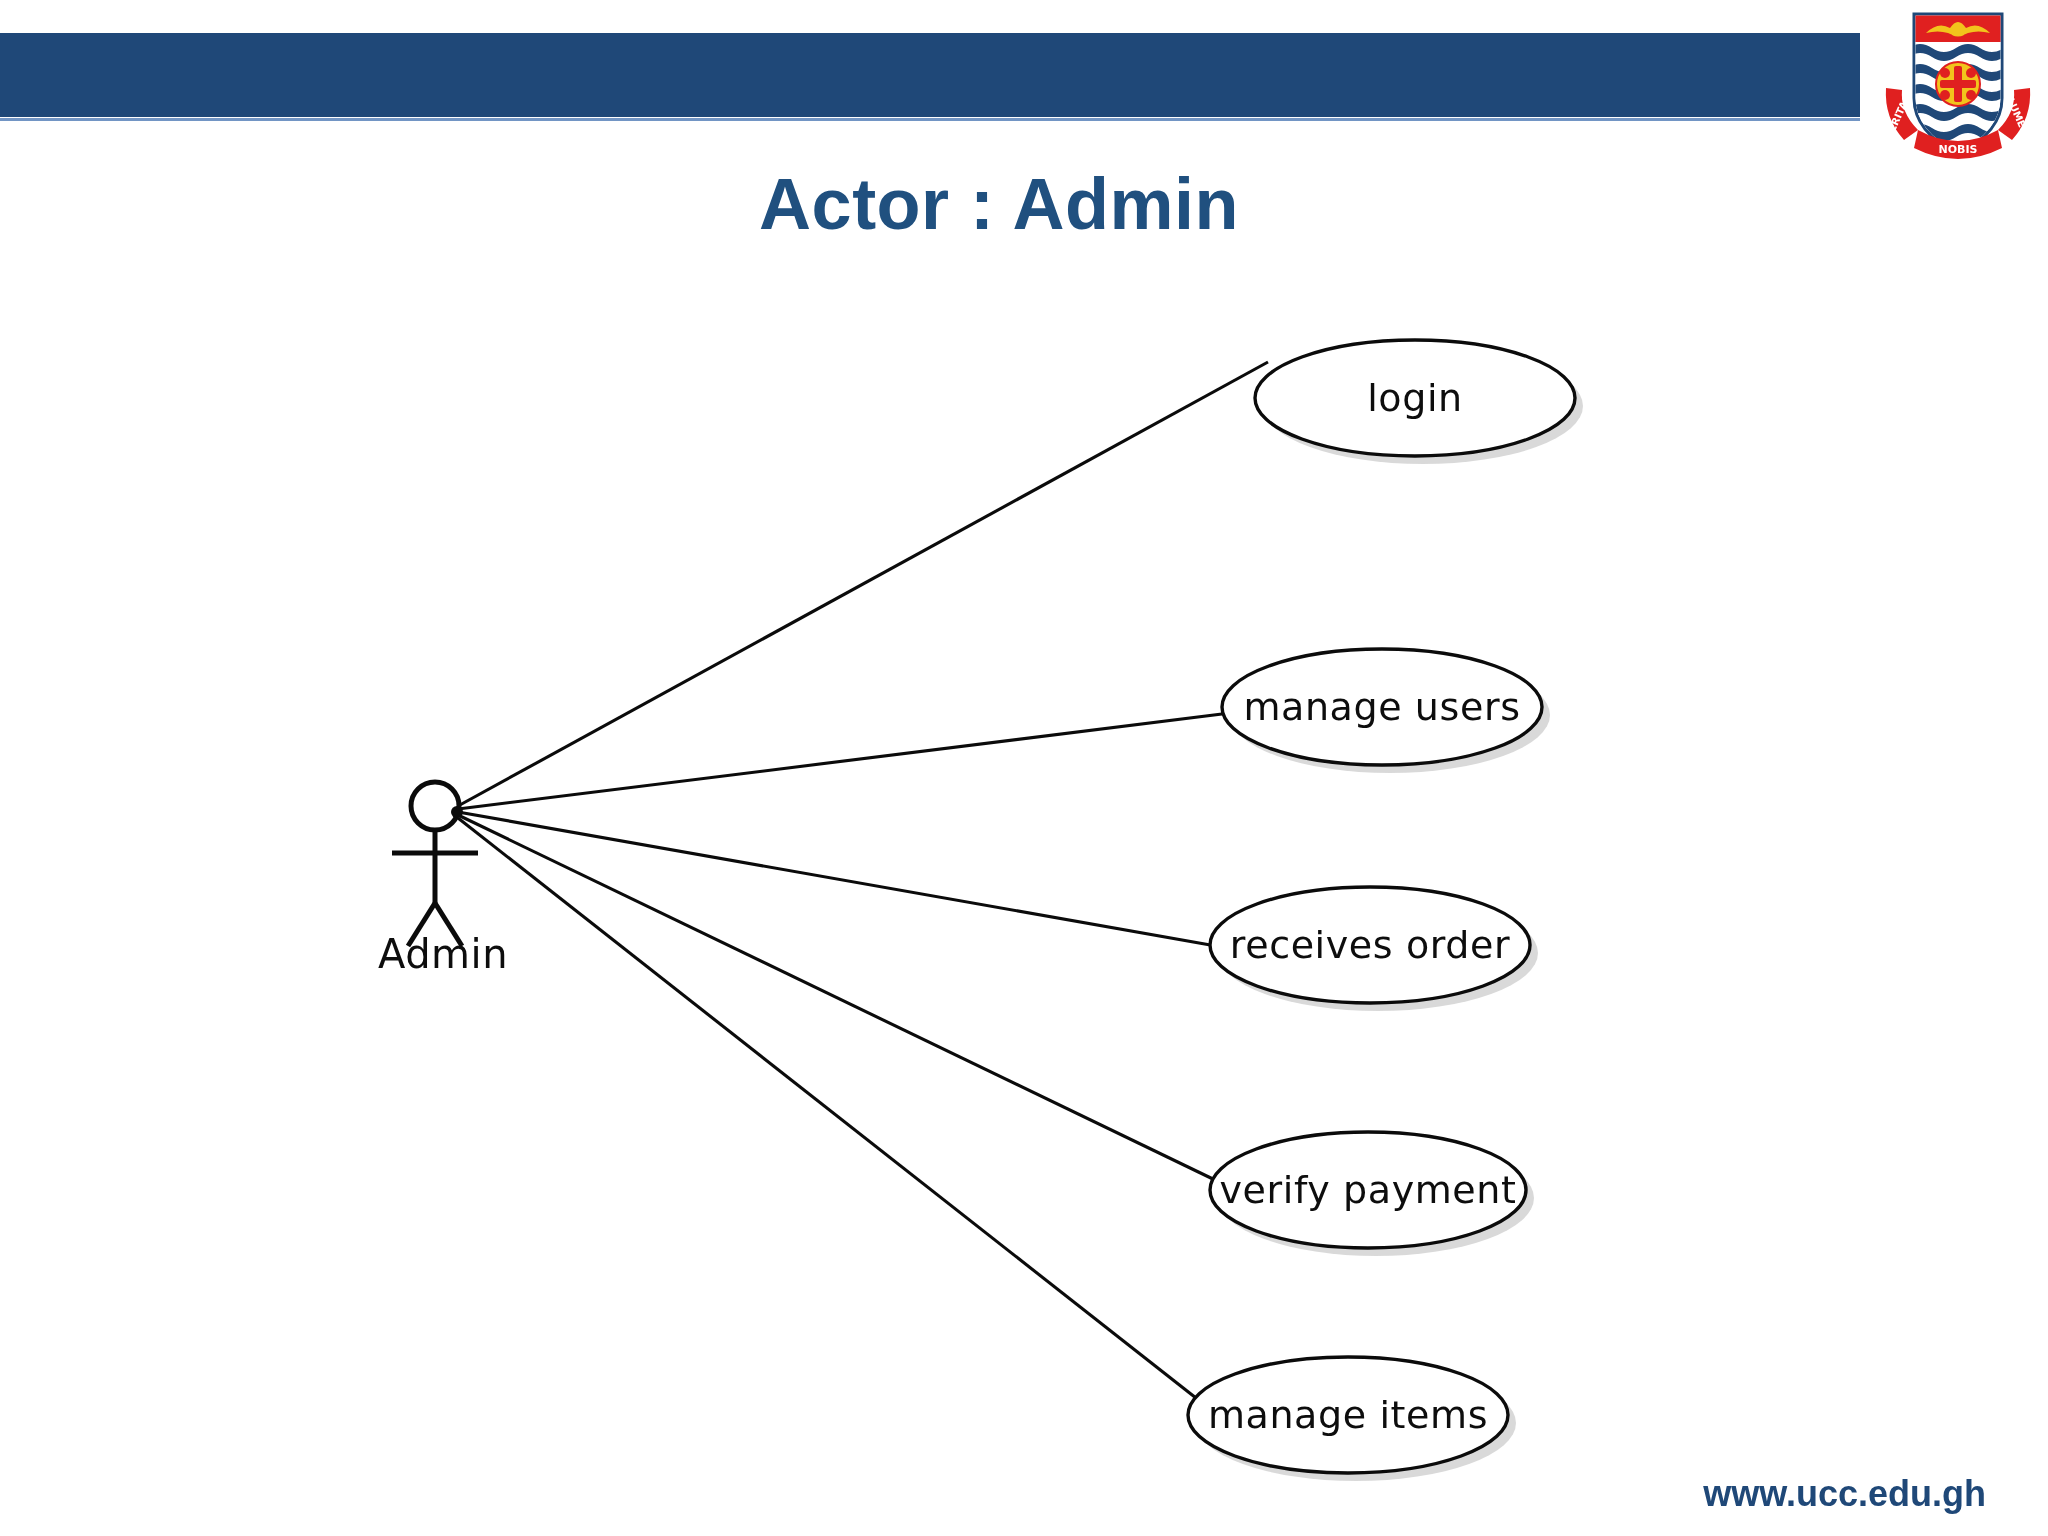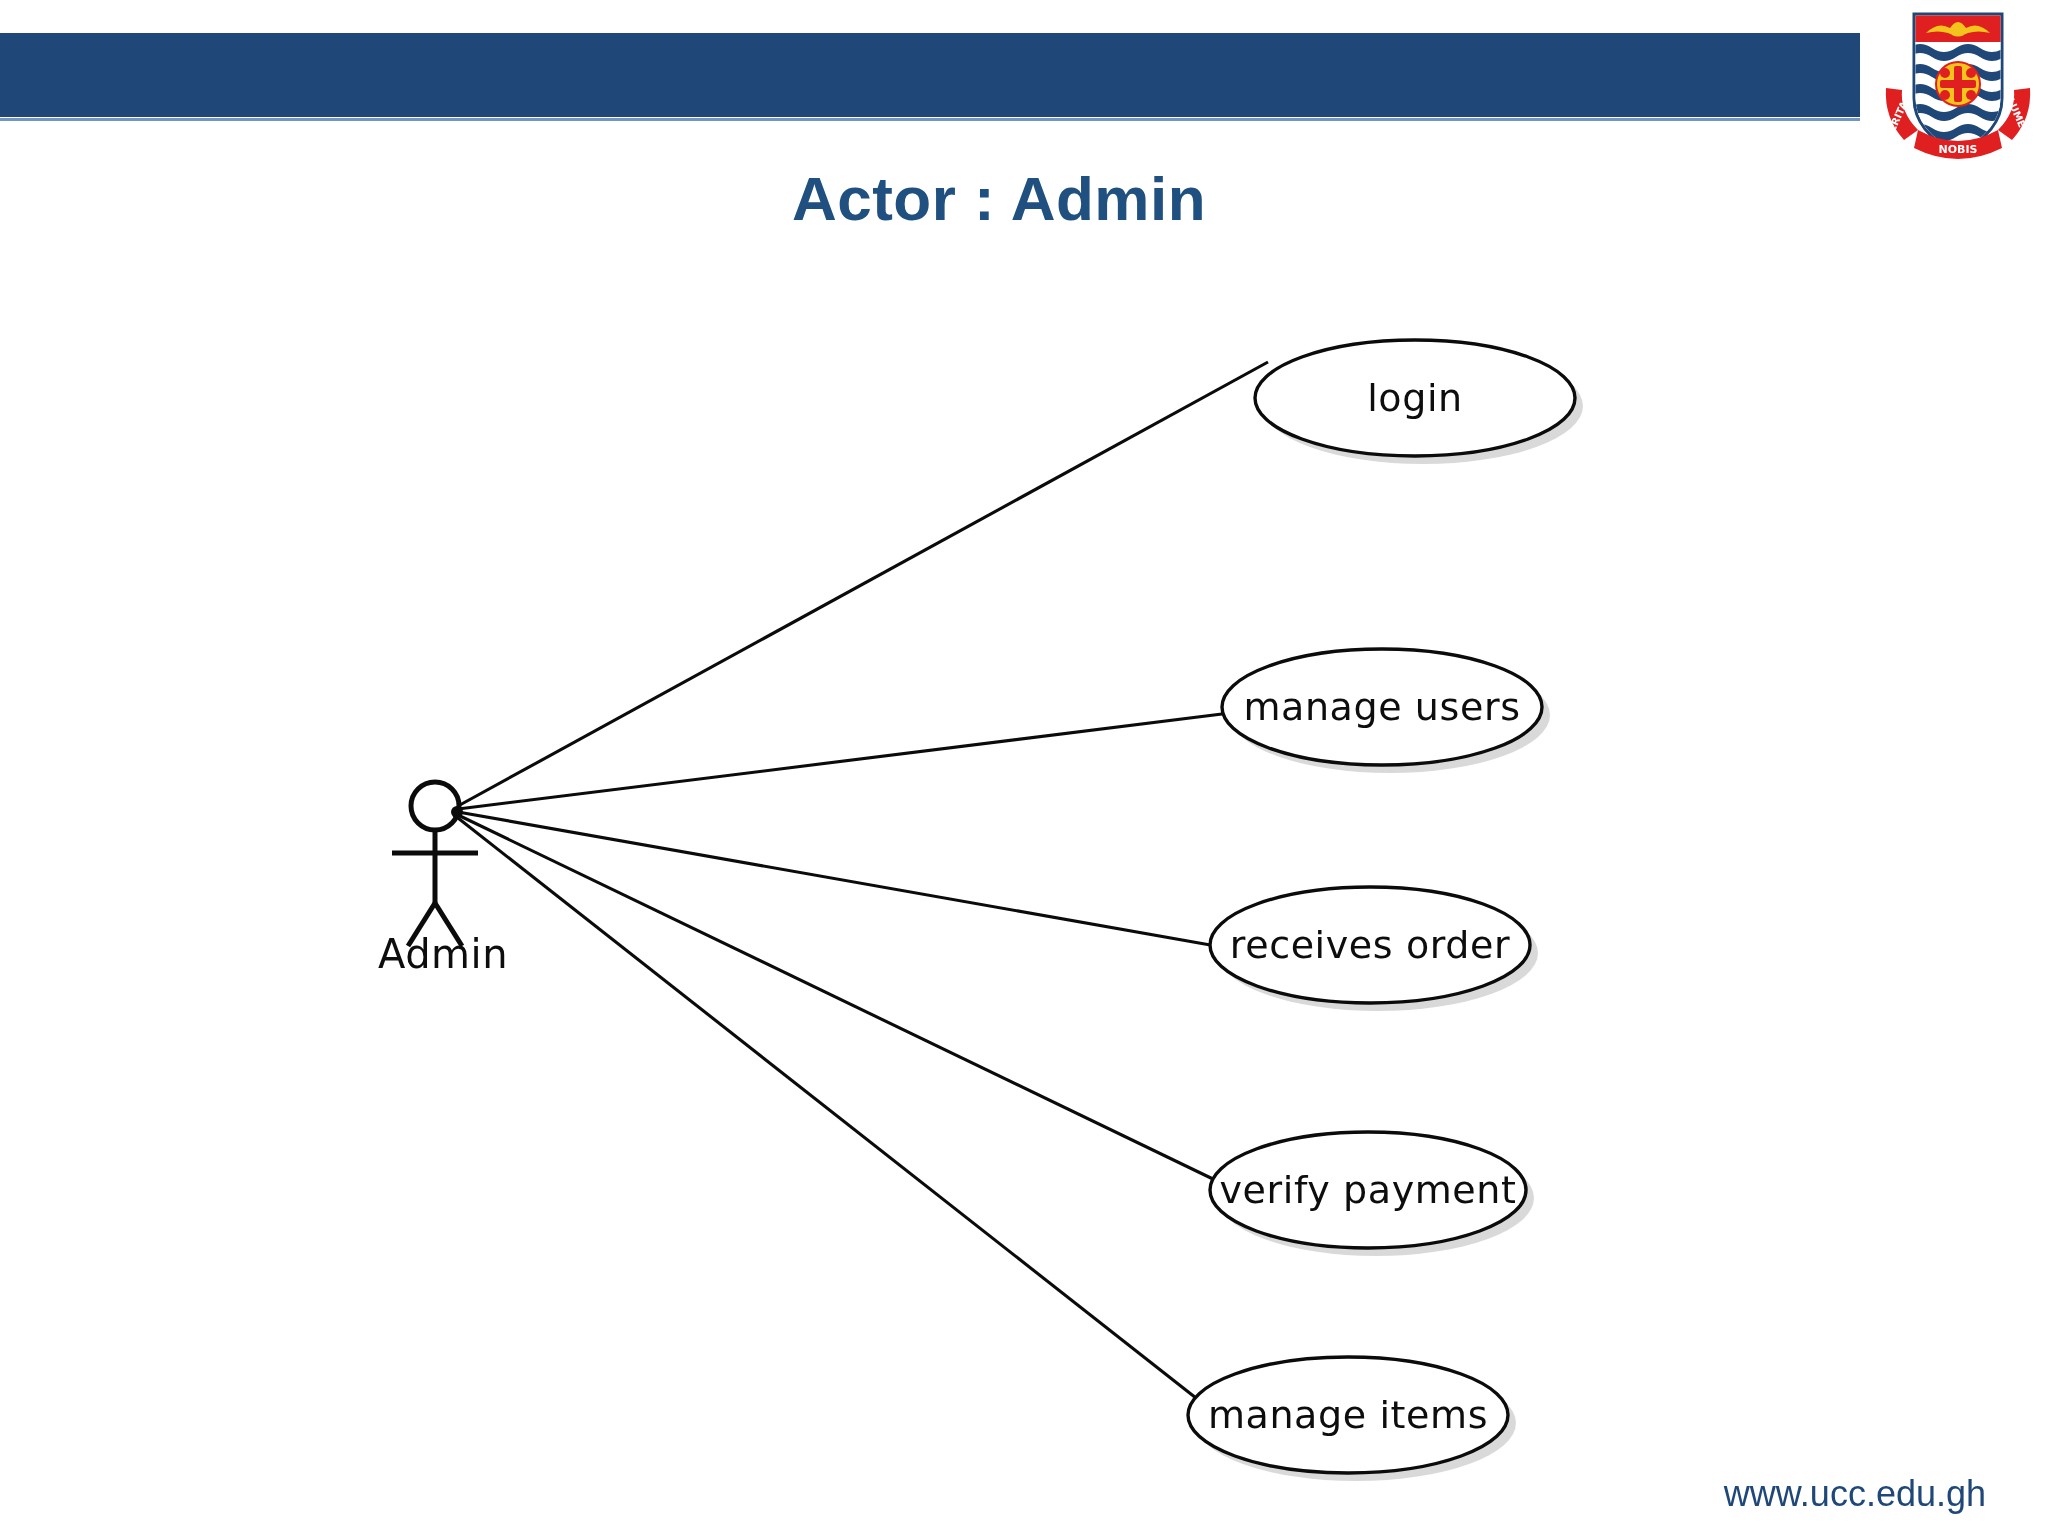--- a/index.html
+++ b/index.html
@@ -44,21 +44,21 @@
   }
   #brand-logo svg { display: block; width: 100%; height: 100%; }
 
   
   #page-title {
     position: absolute;
     left: 0;
     top: 168px;
     width: 2048px;
     text-align: center;
-    font-size: 62px;
+    font-size: 72px;
     font-weight: bold;
     color: #20507f;
     letter-spacing: 0.5px;
     line-height: 1.0;
   }
   
   #page-title .title-inner {
     display: inline-block;
     position: relative;
     left: -25px;
@@ -115,21 +115,21 @@
     text-anchor: middle;
     letter-spacing: 0.5px;
   }
 
   
   #site-url {
     position: absolute;
     right: 62px;
     top: 1473px;
     font-size: 36px;
-    font-weight: normal;
+    font-weight: bold;
     color: #1f4878;
     letter-spacing: 0px;
   }
 </style>
 </head>
 <body>
 
 <div id="header-band"></div>
 <div id="header-band-rule"></div>
 

